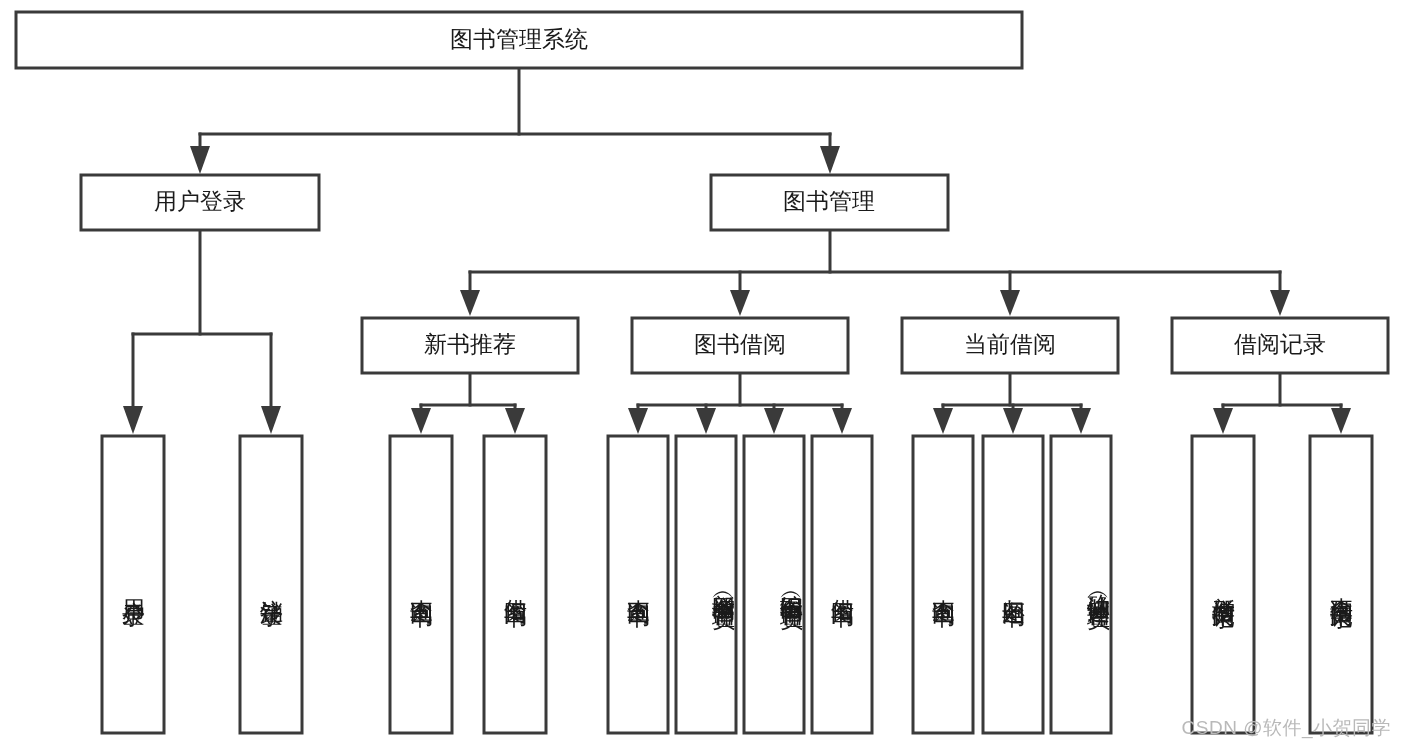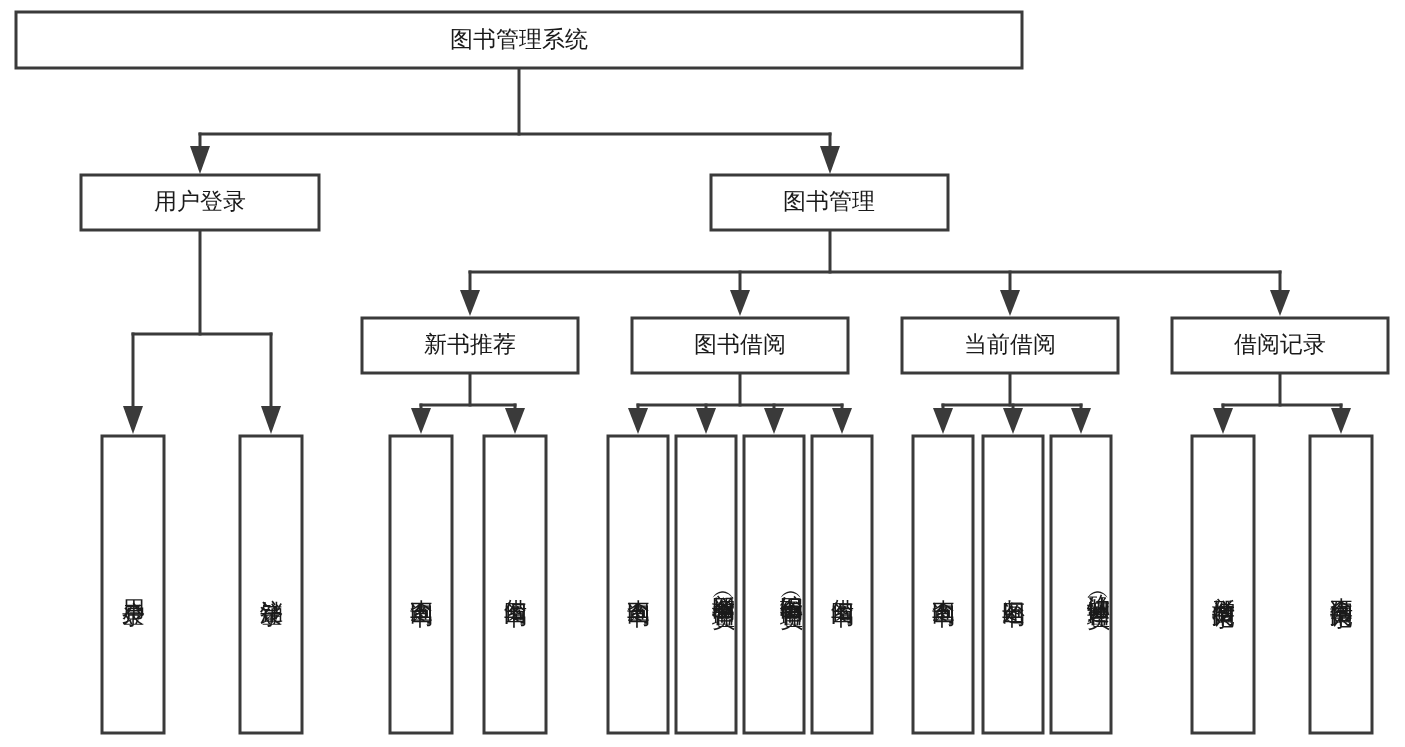--- a/index.html
+++ b/index.html
@@ -218,14 +218,15 @@
   <div class="node-label-v" style="left:913px; top:436px; width:60px; height:297px;">查询图书</div>
 
   <div class="node-label-v" style="left:983px; top:436px; width:60px; height:297px;">归还图书</div>
 
   <div class="node-label-v" style="left:1051px; top:436px; width:60px; height:297px; align-items:flex-start;">确认归还（管理员）</div>
 
   <div class="node-label-v" style="left:1192px; top:436px; width:62px; height:297px;">新增借阅记录</div>
 
   <div class="node-label-v" style="left:1310px; top:436px; width:62px; height:297px;">查询借阅记录</div>
 
+  <div class="watermark" style="right:14px; bottom:6px;">CSDN @软件_小贺同学</div>
 
 </div>
 
 </body></html>

